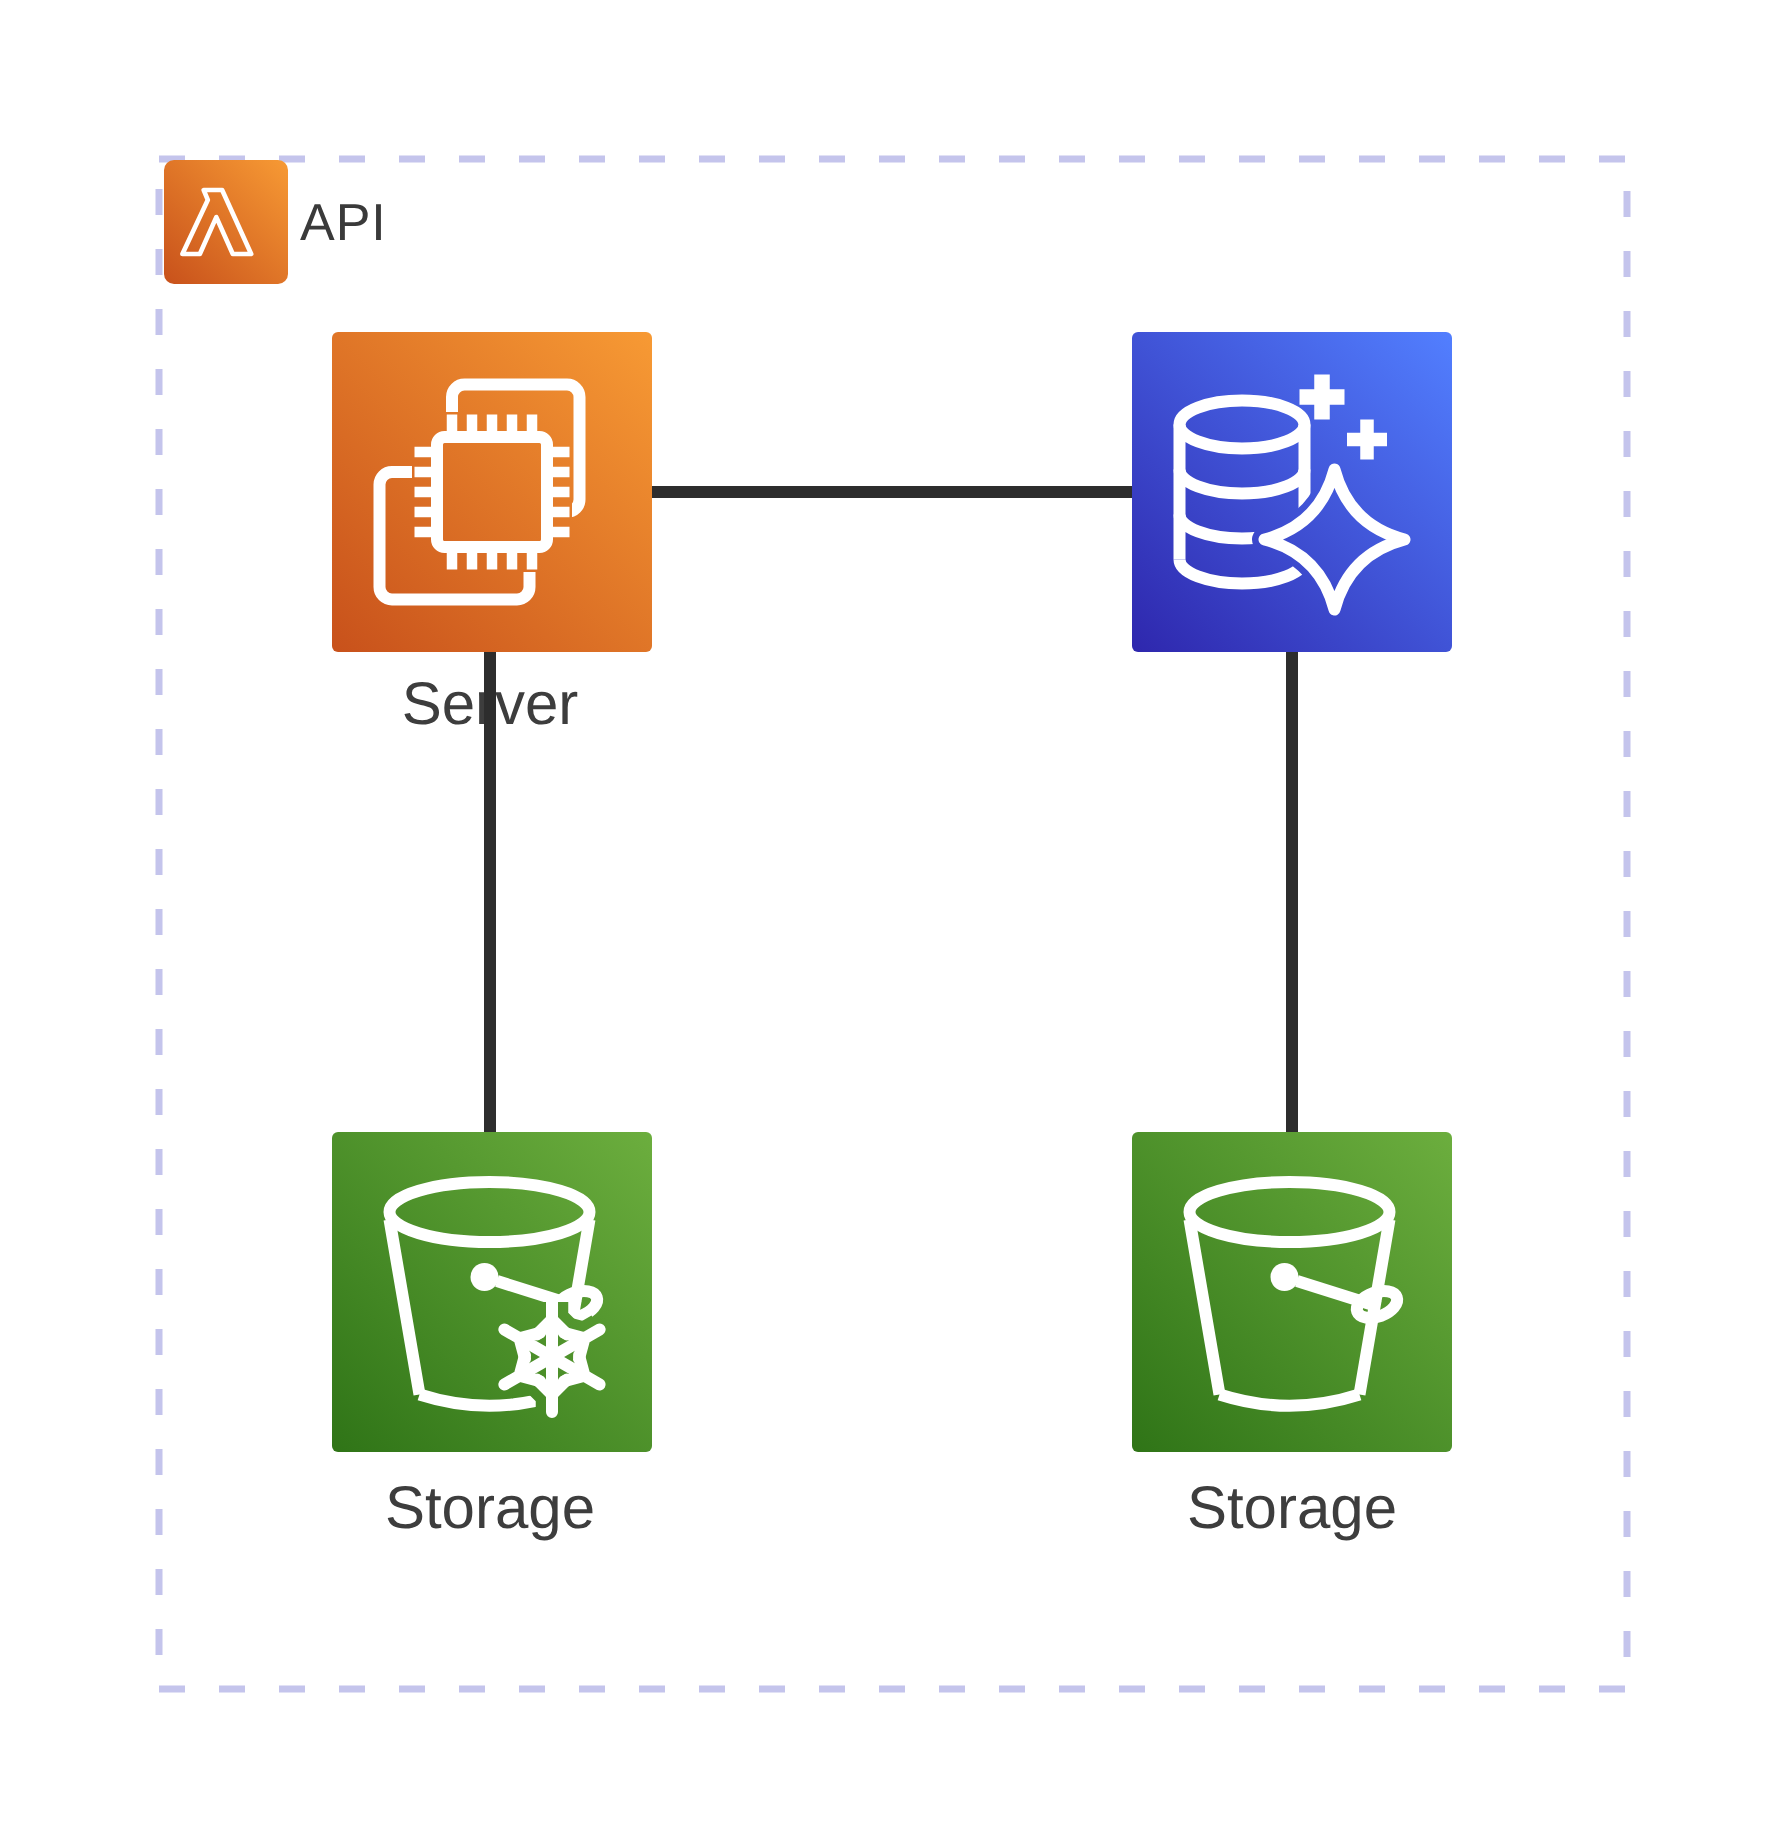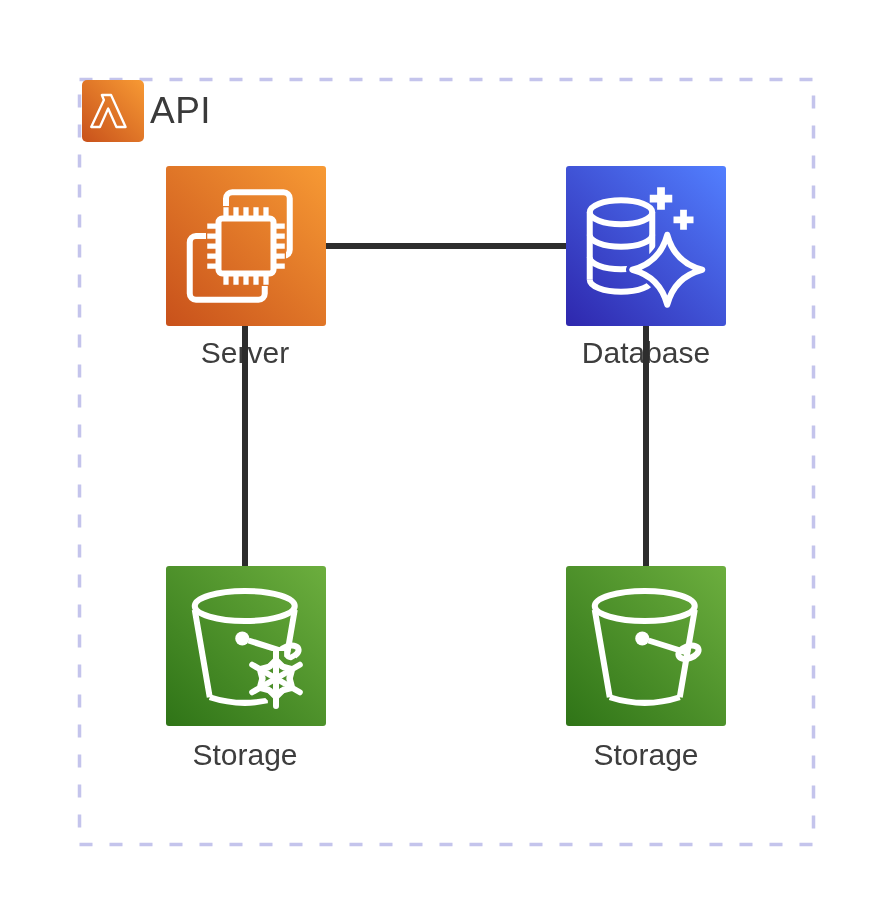--- a/index.html
+++ b/index.html
@@ -11,21 +11,21 @@
   
   #boundary-svg{left:0;top:0;width:892px;height:924px;z-index:1;}
   
   #lambda-badge{
     left:82px;top:80px;width:62px;height:62px;border-radius:5px;z-index:6;
     background:linear-gradient(45deg,#C8511B,#F79A34);
     display:flex;align-items:center;justify-content:center;
   }
   #api-label{
     left:150px;top:80px;height:62px;display:flex;align-items:center;z-index:6;
-    font-size:37px;color:#3a3a3a;letter-spacing:0.5px;
+    font-size:26px;color:#3a3a3a;letter-spacing:0.5px;
   }
   
   .node{width:160px;height:160px;border-radius:3px;z-index:4;}
   .node svg{display:block;width:160px;height:160px;}
   .node.orange{background:linear-gradient(45deg,#C8511B,#F79A34);}
   .node.blue{background:linear-gradient(45deg,#2E27AD,#527FFF);}
   .node.green{background:linear-gradient(45deg,#2F7417,#6CAE3E);}
   #node-server{left:166px;top:166px;}
   #node-database{left:566px;top:166px;}
   #node-storage-left{left:166px;top:566px;}
@@ -145,17 +145,16 @@
         <circle cx="30.5" cy="29" r="2.8" fill="#FFFFFF" stroke="none"></circle>
       </g>
     </svg>
   </div>
 
   <div id="edge-server-database" class="abs edge"></div>
   <div id="edge-server-storage" class="abs edge"></div>
   <div id="edge-database-storage" class="abs edge"></div>
 
   <div id="label-server" class="abs node-label">Server</div>
-  <div id="label-database" class="abs node-label">Database</div>
   <div id="label-storage-left" class="abs node-label">Storage</div>
   <div id="label-storage-right" class="abs node-label">Storage</div>
 
 </div>
 
 </body></html>

